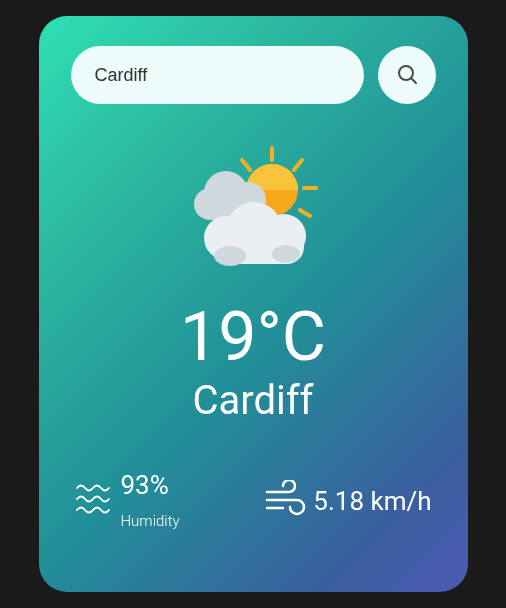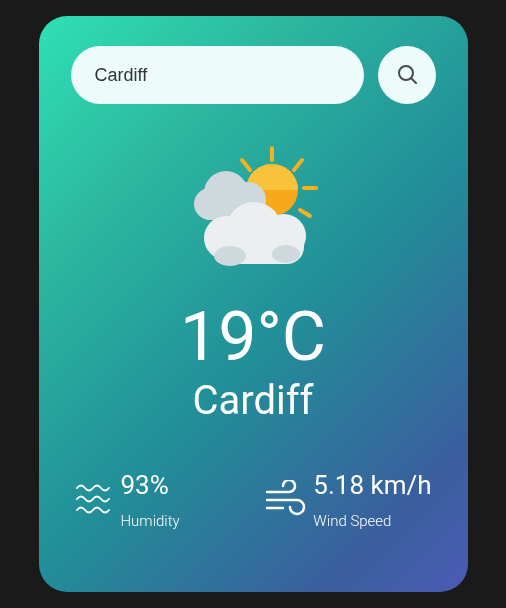--- a/index.html
+++ b/index.html
@@ -170,18 +170,17 @@
     <div class="stat">
       <span>
         <svg width="46" height="38" viewBox="0 0 46 38" fill="none" stroke="#ffffff" stroke-width="2.5" stroke-linecap="round" stroke-linejoin="round">
           <path d="M4 12 h22 a6 6 0 1 0 -6 -6"></path>
           <path d="M4 20 h30 a7 7 0 1 1 -7 7"></path>
           <path d="M4 28 h16"></path>
         </svg>
       </span>
       <div class="stat-text">
         <div class="stat-value">5.18 km/h</div>
-        <div class="stat-label">Wind Speed</div>
       </div>
     </div>
   </div>
 
 </div>
 
 </body></html>

